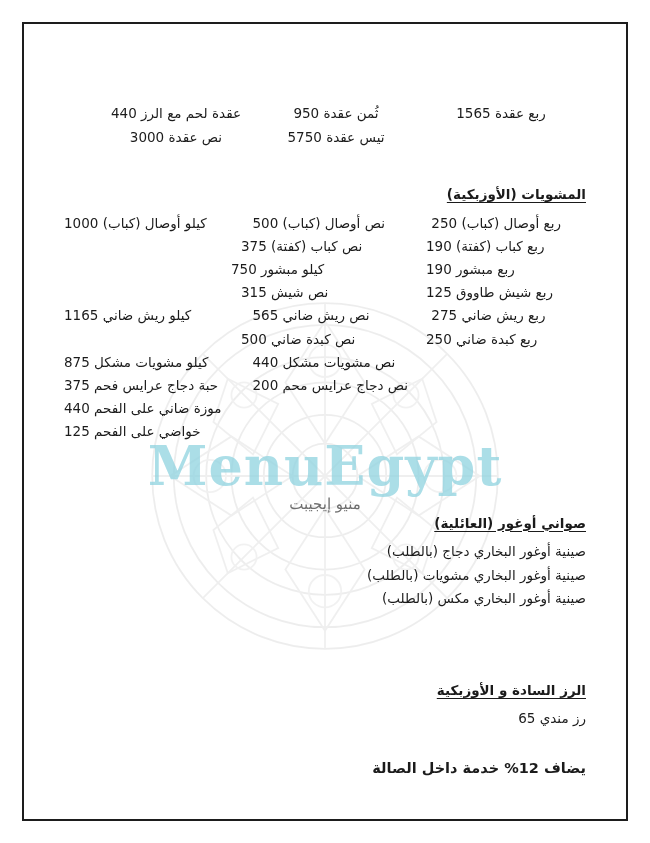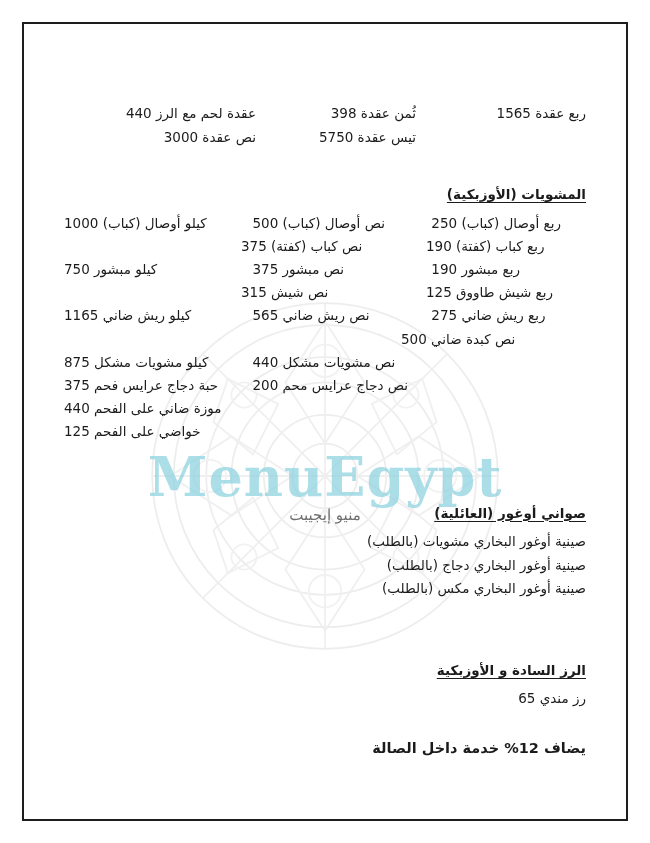--- a/index.html
+++ b/index.html
@@ -38,21 +38,21 @@
     transform: translate(-50%, -50%);
     width: 360px;
     height: 360px;
     opacity: 0.13;
     pointer-events: none;
     z-index: 1;
   }
   .wm-brand {
     position: absolute;
     left: 50%;
-    top: 463px;
+    top: 452px;
     transform: translate(-50%, -50%);
     z-index: 2;
     pointer-events: none;
     text-align: center;
     color: #8fd3e0;
     opacity: 0.75;
     font-family: "DejaVu Serif", "Liberation Serif", serif;
   }
   .wm-brand .wm-main {
     font-size: 54px;
@@ -76,30 +76,31 @@
     line-height: 1.65;
   }
   
   .top-grid {
     display: flex;
     justify-content: flex-start;
     gap: 0;
     margin-bottom: 34px;
   }
   .top-col {
-    text-align: right;
+    text-align: center;
     white-space: nowrap;
   }
   .top-col.c1 { width: 170px; }
   .top-col.c2 { width: 160px; }
   .top-col.c3 { width: 160px; }
   .top-col div { line-height: 1.75; }
 
   .section {
     margin-bottom: 24px;
+    margin-top: 10px;
   }
   .section-title {
     font-weight: 700;
     text-decoration: underline;
     text-underline-offset: 3px;
     font-size: 13.5px;
     margin-bottom: 6px;
     text-align: right;
   }
   .rows .row {
@@ -171,21 +172,21 @@
     </div>
 
     <div class="content">
 
       <div class="top-grid">
         <div class="top-col c1">
           <div>ربع عقدة 1565</div>
           <div></div>
         </div>
         <div class="top-col c2">
-          <div>ثُمن عقدة 398</div>
+          <div>ثُمن عقدة 950</div>
           <div>تيس عقدة 5750</div>
         </div>
         <div class="top-col c3">
           <div>عقدة لحم مع الرز 440</div>
           <div>نص عقدة 3000</div>
         </div>
       </div>
 
       <div class="section">
         <div class="section-title">المشويات (الأوزبكية)</div>
@@ -194,33 +195,33 @@
             <div class="cell c">ربع أوصال (كباب) 250</div>
             <div class="cell b">نص أوصال (كباب) 500</div>
             <div class="cell a">كيلو أوصال (كباب) 1000</div>
           </div>
           <div class="row">
             <div class="cell c">ربع كباب (كفتة) 190</div>
             <div class="cell b">نص كباب (كفتة) 375</div>
           </div>
           <div class="row">
             <div class="cell c">ربع مبشور 190</div>
-            <div class="cell b">نص مبشور 375</div>
             <div class="cell a">كيلو مبشور 750</div>
           </div>
           <div class="row">
             <div class="cell c">ربع شيش طاووق 125</div>
             <div class="cell b">نص شيش 315</div>
           </div>
           <div class="row">
             <div class="cell c">ربع ريش ضاني 275</div>
             <div class="cell b">نص ريش ضاني 565</div>
             <div class="cell a">كيلو ريش ضاني 1165</div>
           </div>
           <div class="row">
+            <div class="cell c">ربع كبدة ضاني 250</div>
             <div class="cell b">نص كبدة ضاني 500</div>
           </div>
           <div class="row">
             <div class="cell c"></div>
             <div class="cell b">نص مشويات مشكل 440</div>
             <div class="cell a">كيلو مشويات مشكل 875</div>
           </div>
           <div class="row">
             <div class="cell c"></div>
             <div class="cell b">نص دجاج عرايس محم 200</div>
@@ -237,22 +238,22 @@
             <div class="cell a">خواضي على الفحم 125</div>
           </div>
         </div>
       </div>
 
       <div class="spacer-lg"></div>
 
       <div class="section">
         <div class="section-title">صواني أوغور (العائلية)</div>
         <div class="plain-rows">
+          <div>صينية أوغور البخاري دجاج (بالطلب)</div>
           <div>صينية أوغور البخاري مشويات (بالطلب)</div>
-          <div>صينية أوغور البخاري دجاج (بالطلب)</div>
           <div>صينية أوغور البخاري مكس (بالطلب)</div>
         </div>
       </div>
 
       <div class="spacer-lg"></div>
 
       <div class="section">
         <div class="section-title">الرز السادة و الأوزبكية</div>
         <div class="plain-rows">
           <div>رز مندي 65</div>

